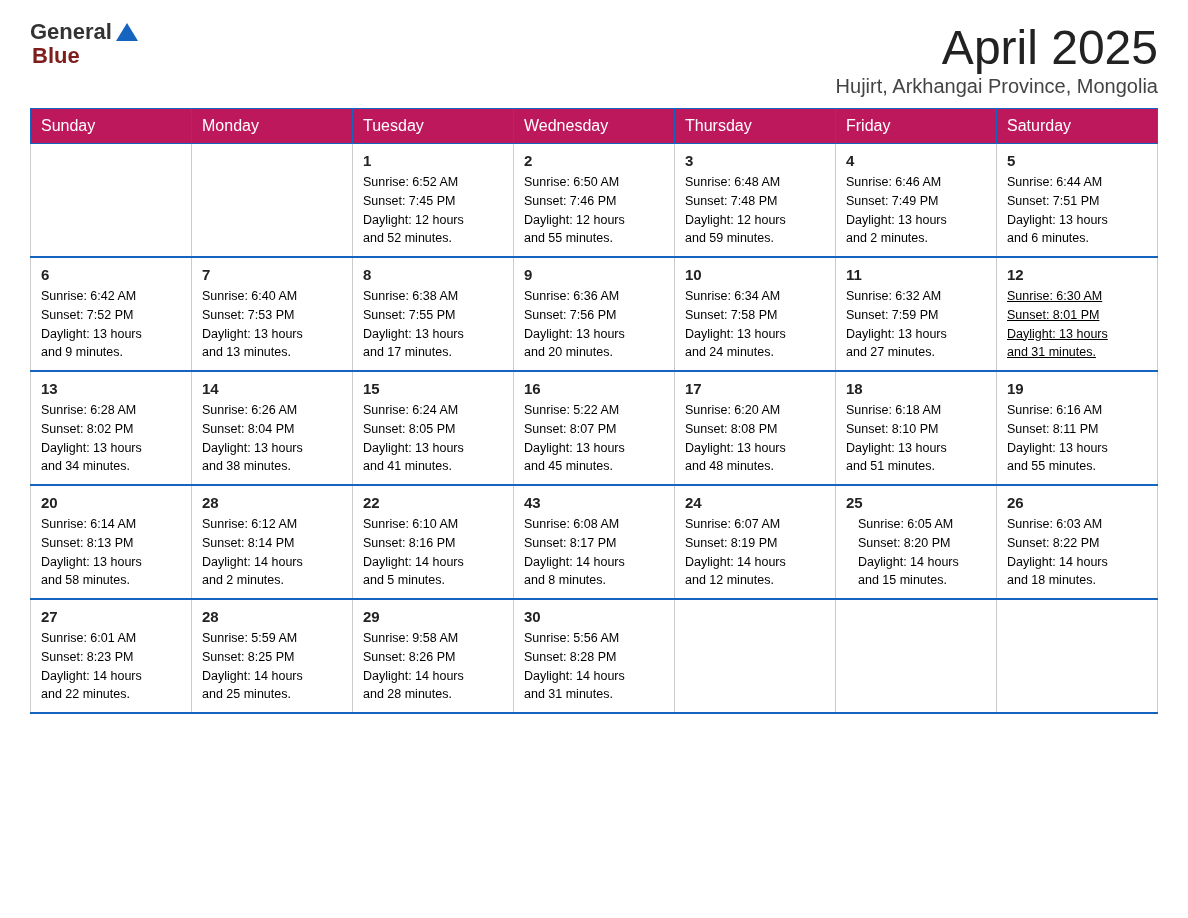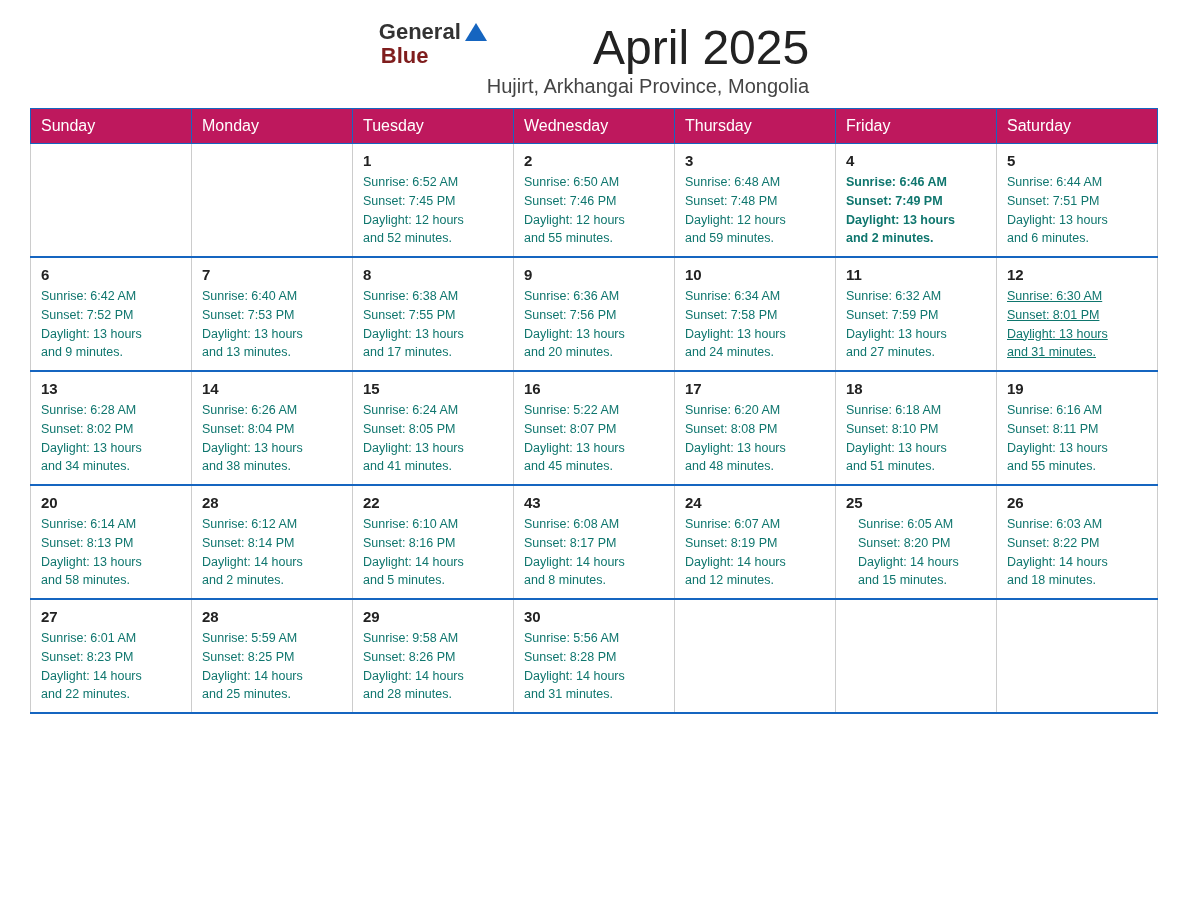--- a/index.html
+++ b/index.html
@@ -5,21 +5,21 @@
     * { box-sizing: border-box; margin: 0; padding: 0; }
     body {
       font-family: Arial, sans-serif;
       background: #fff;
       padding: 20px 30px;
       width: 1188px;
       min-height: 918px;
     }
     .header {
       display: flex;
-      justify-content: center;
+      justify-content: space-between;
       align-items: flex-start;
       margin-bottom: 10px;
     }
     .logo {
       display: flex;
       align-items: center;
       gap: 4px;
     }
     .logo-text-general {
       font-size: 22px;
@@ -69,21 +69,21 @@
     .calendar tbody tr td .day-number {
       font-size: 15px;
       font-weight: bold;
       display: block;
       margin-bottom: 4px;
       color: #222;
     }
     .calendar tbody tr td .day-info {
       font-size: 12.5px;
       line-height: 1.5;
-      color: #0f766e;
+      color: #000000;
     }
     .calendar tbody tr {
       border-bottom: 2px solid #1565c0;
     }
     .empty-cell {
       background: #fff;
     }
   </style>
 </head>
 <body>
@@ -140,21 +140,21 @@
         </td>
         <td>
           <span class="day-number">3</span>
           <div class="day-info" style="white-space: pre-line;">Sunrise: 6:48 AM
 Sunset: 7:48 PM
 Daylight: 12 hours
 and 59 minutes.</div>
         </td>
         <td>
           <span class="day-number">4</span>
-          <div class="day-info" style="white-space: pre-line; font-weight: bold;">Sunrise: 6:46 AM
+          <div class="day-info" style="white-space: pre-line;">Sunrise: 6:46 AM
 Sunset: 7:49 PM
 Daylight: 13 hours
 and 2 minutes.</div>
         </td>
         <td>
           <span class="day-number">5</span>
           <div class="day-info" style="white-space: pre-line;">Sunrise: 6:44 AM
 Sunset: 7:51 PM
 Daylight: 13 hours
 and 6 minutes.</div>

